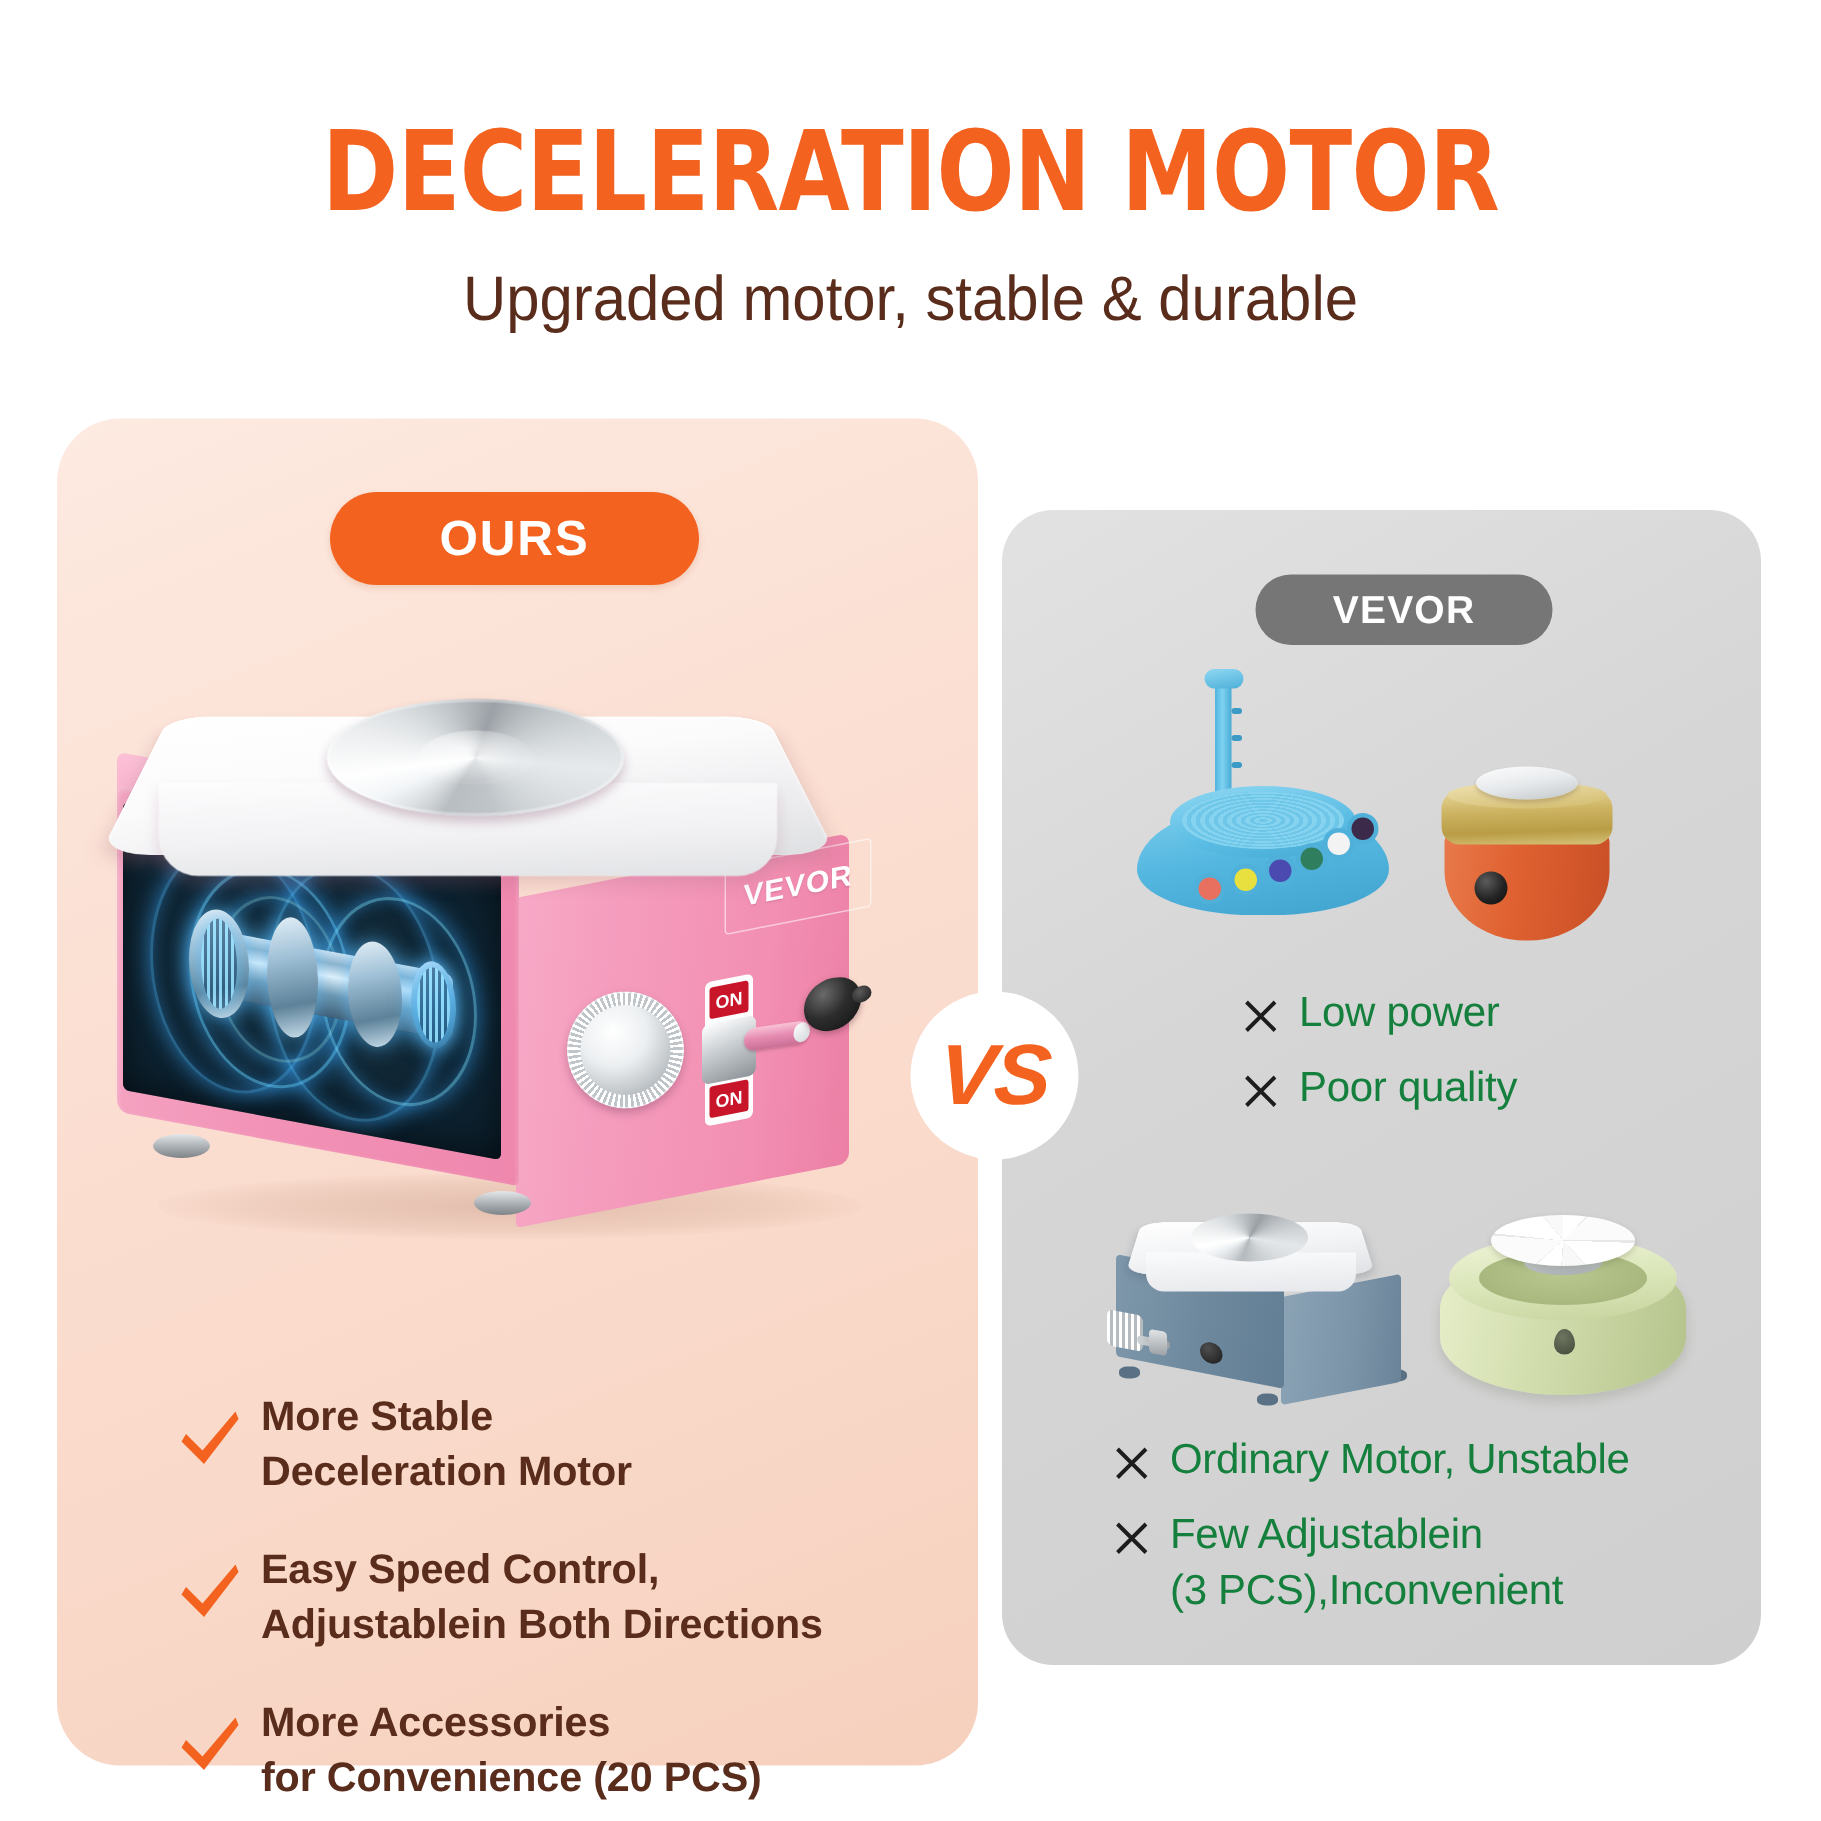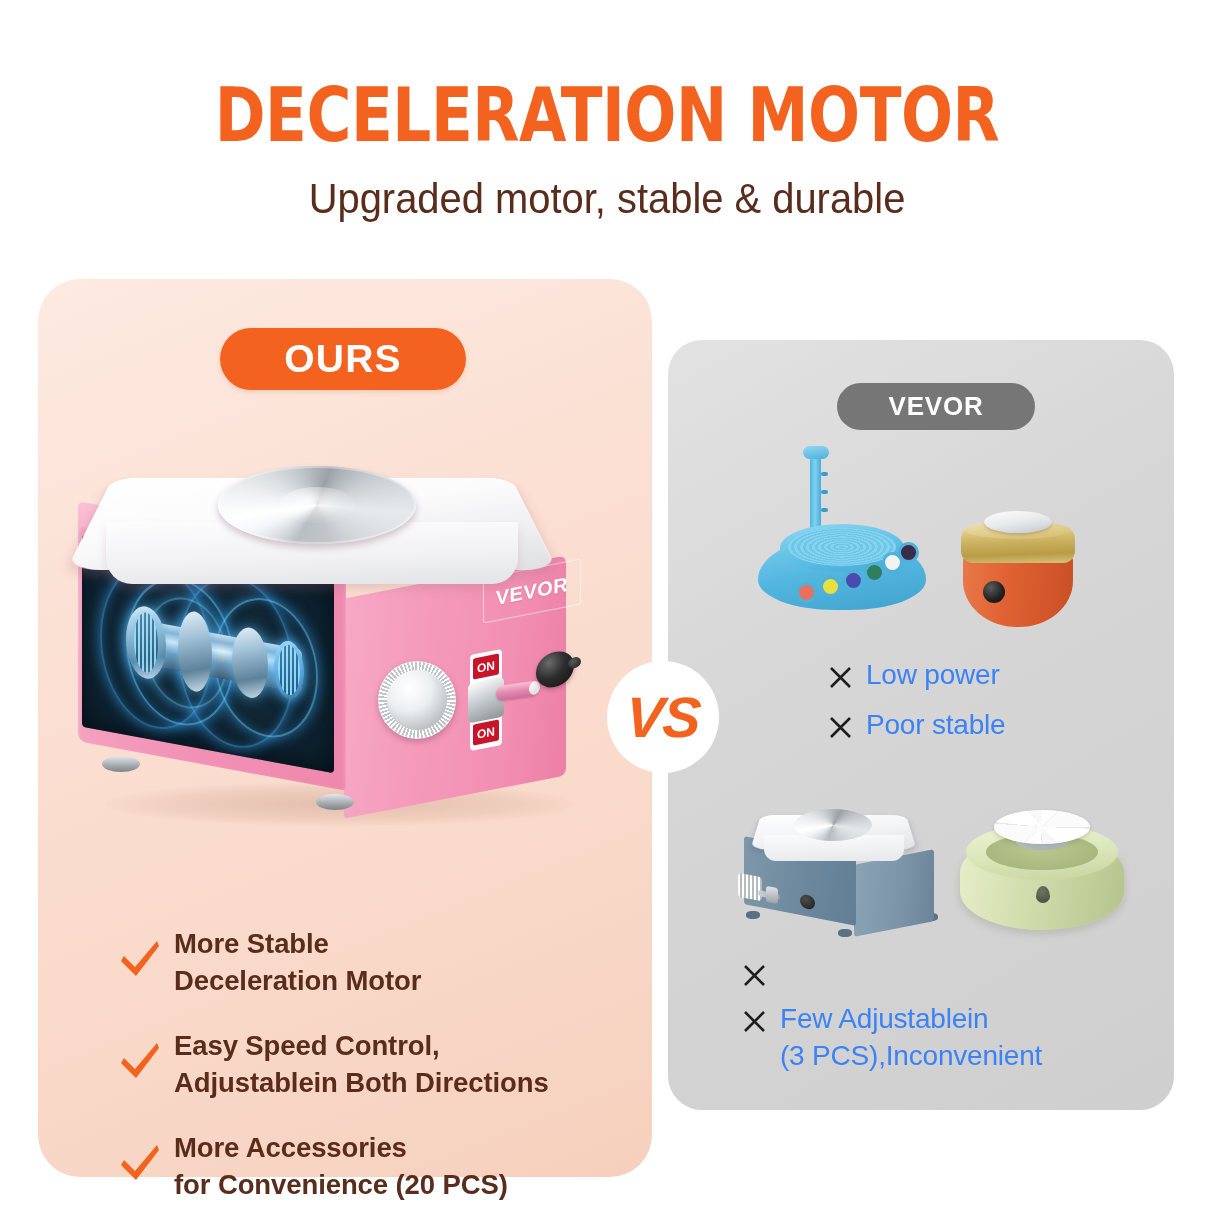--- a/index.html
+++ b/index.html
@@ -74,21 +74,21 @@
   
   #badge-ours {
     position: absolute;
     left: 220px;
     top: 328px;
     width: 246px;
     height: 62px;
     border-radius: 31px;
     background: #f4621f;
     color: #ffffff;
-    font-size: 39px;
+    font-size: 33px;
     font-weight: 700;
     letter-spacing: 1.2px;
     display: flex;
     align-items: center;
     justify-content: center;
     box-shadow: 0 2px 5px rgba(180,90,40,0.18);
   }
   #badge-others {
     position: absolute;
     left: 837px;
@@ -168,21 +168,21 @@
   .x-icon {
     width: 25px;
     min-width: 25px;
     height: 25px;
     margin-top: 8px;
     margin-right: 13px;
   }
   .con-text {
     font-size: 28px;
     font-weight: 400;
-    color: #3b82f6;
+    color: #15803d;
     line-height: 1.32;
     letter-spacing: -0.2px;
   }
 
   
   #wheel-ours {
     position: absolute;
     left: 70px;
     top: 430px;
     width: 560px;
@@ -848,21 +848,21 @@
   <div class="con-row">
     <svg class="x-icon" viewBox="0 0 25 25">
       <path d="M3 3 L22 22 M22 3 L3 22" stroke="#1d1d1d" stroke-width="2.6" fill="none"></path>
     </svg>
     <div class="con-text">Low power</div>
   </div>
   <div class="con-row">
     <svg class="x-icon" viewBox="0 0 25 25">
       <path d="M3 3 L22 22 M22 3 L3 22" stroke="#1d1d1d" stroke-width="2.6" fill="none"></path>
     </svg>
-    <div class="con-text">Poor stable</div>
+    <div class="con-text">Poor quality</div>
   </div>
 </div>
 
 <div id="other-gray">
   <div class="og-foot" id="ogf1"></div>
   <div class="og-foot" id="ogf2"></div>
   <div class="og-foot" id="ogf3"></div>
   <div id="og-side"></div>
   <div id="og-front"></div>
   <div id="og-knob"></div>
@@ -881,20 +881,21 @@
   <div id="om-hub"></div>
   <div id="om-disc"></div>
   <div id="om-vent"></div>
 </div>
 
 <div class="con-group" id="cons-bottom">
   <div class="con-row">
     <svg class="x-icon" viewBox="0 0 25 25">
       <path d="M3 3 L22 22 M22 3 L3 22" stroke="#1d1d1d" stroke-width="2.6" fill="none"></path>
     </svg>
+    <div class="con-text">Ordinary Motor, Unstable</div>
   </div>
   <div class="con-row">
     <svg class="x-icon" viewBox="0 0 25 25">
       <path d="M3 3 L22 22 M22 3 L3 22" stroke="#1d1d1d" stroke-width="2.6" fill="none"></path>
     </svg>
     <div class="con-text">
       <div>Few Adjustablein</div>
       <div>(3 PCS),Inconvenient</div>
     </div>
   </div>

